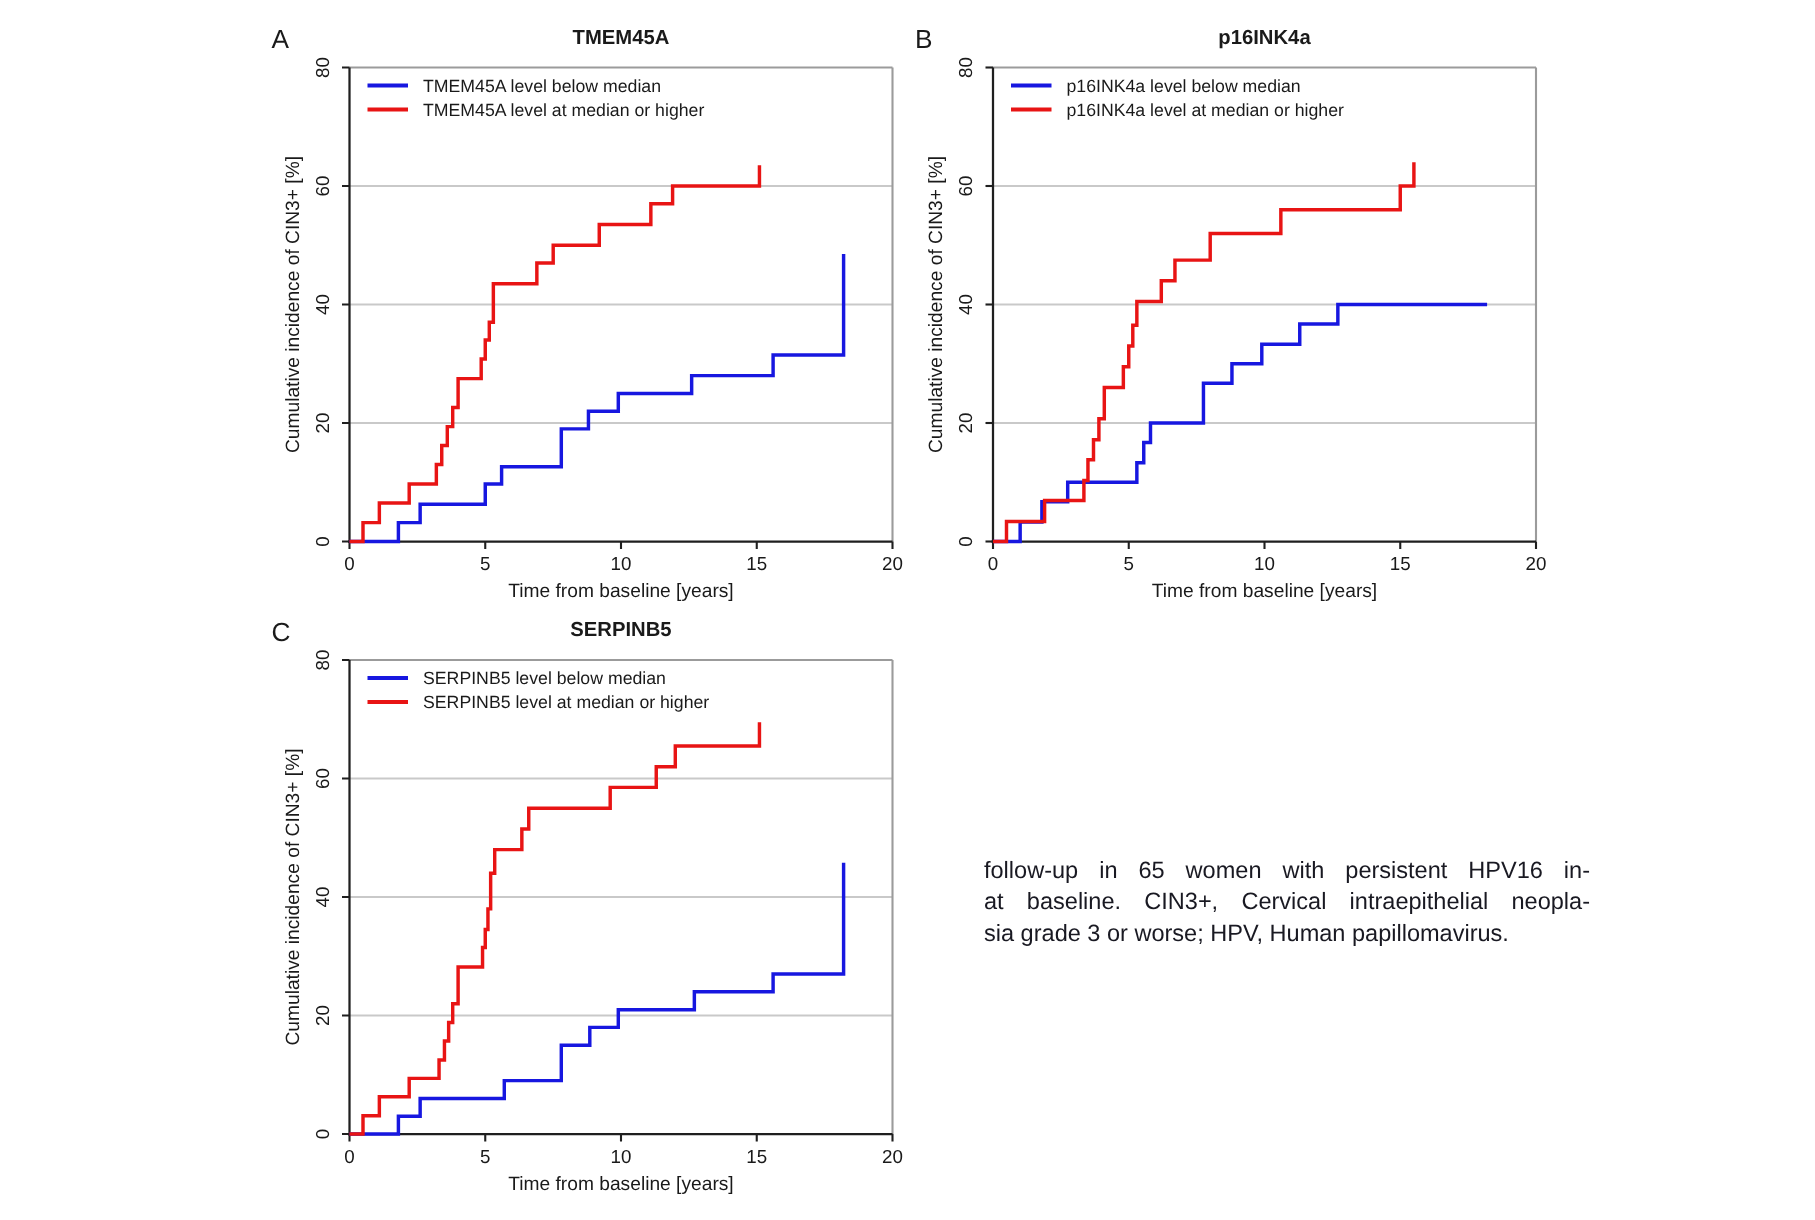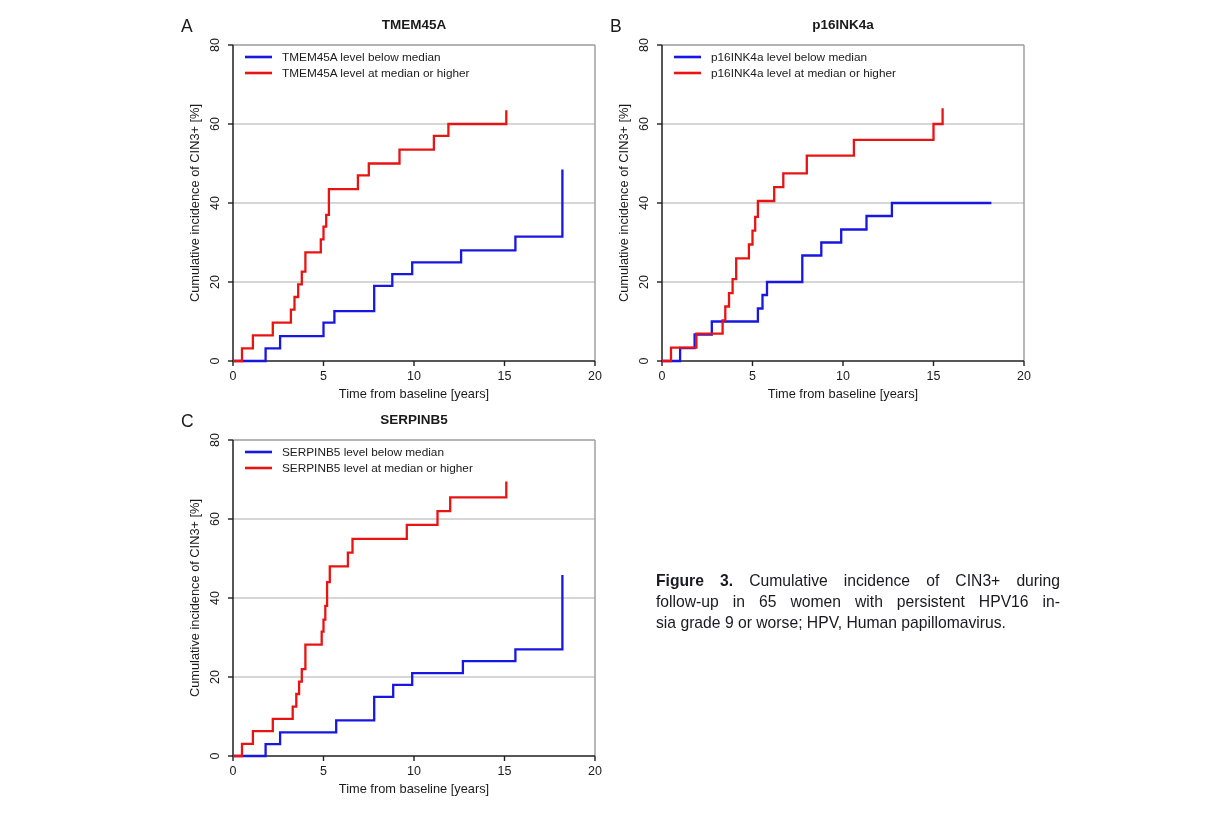--- a/index.html
+++ b/index.html
@@ -161,17 +161,17 @@
         <path d="M58.0 353.0 H67.0 V340.8 H77.9 V328.1 H97.8 V315.9 H117.7 V303.6 H121.3 V291.0 H124.1 V278.7 H126.8 V266.1 H130.4 V241.6 H146.7 V228.6 H148.5 V216.7 H150.3 V202.9 H152.1 V179.2 H154.8 V163.4 H172.9 V149.6 H177.5 V135.8 H231.8 V121.9 H262.5 V108.1 H275.2 V94.3 H331.3 V78.5" fill="none" stroke="#e81414" stroke-width="2.3" stroke-linejoin="miter"></path>
         <g>
           <line x1="70" x2="97" y1="49" y2="49" stroke="#1717e0" stroke-width="2.6"></line>
           <text x="107" y="53" font-size="11.8" fill="#1a1a1a">SERPINB5 level below median</text>
           <line x1="70" x2="97" y1="65" y2="65" stroke="#e81414" stroke-width="2.6"></line>
           <text x="107" y="69" font-size="11.8" fill="#1a1a1a">SERPINB5 level at median or higher</text>
         </g>
       </svg>
   </div>
   <div id="caption">
-      <div class="cap-line"><b>Figure 3.</b> Cumulative incidence of CIN3+ during</div>
       <div class="cap-line">follow-up in 65 women with persistent HPV16 in-</div>
-      <div class="cap-line last">sia grade 9 or worse; HPV, Human papillomavirus.</div>
+      <div class="cap-line">at baseline. CIN3+, Cervical intraepithelial neopla-</div>
+      <div class="cap-line last">sia grade 3 or worse; HPV, Human papillomavirus.</div>
     </div>
 </div>
 
 </body></html>

